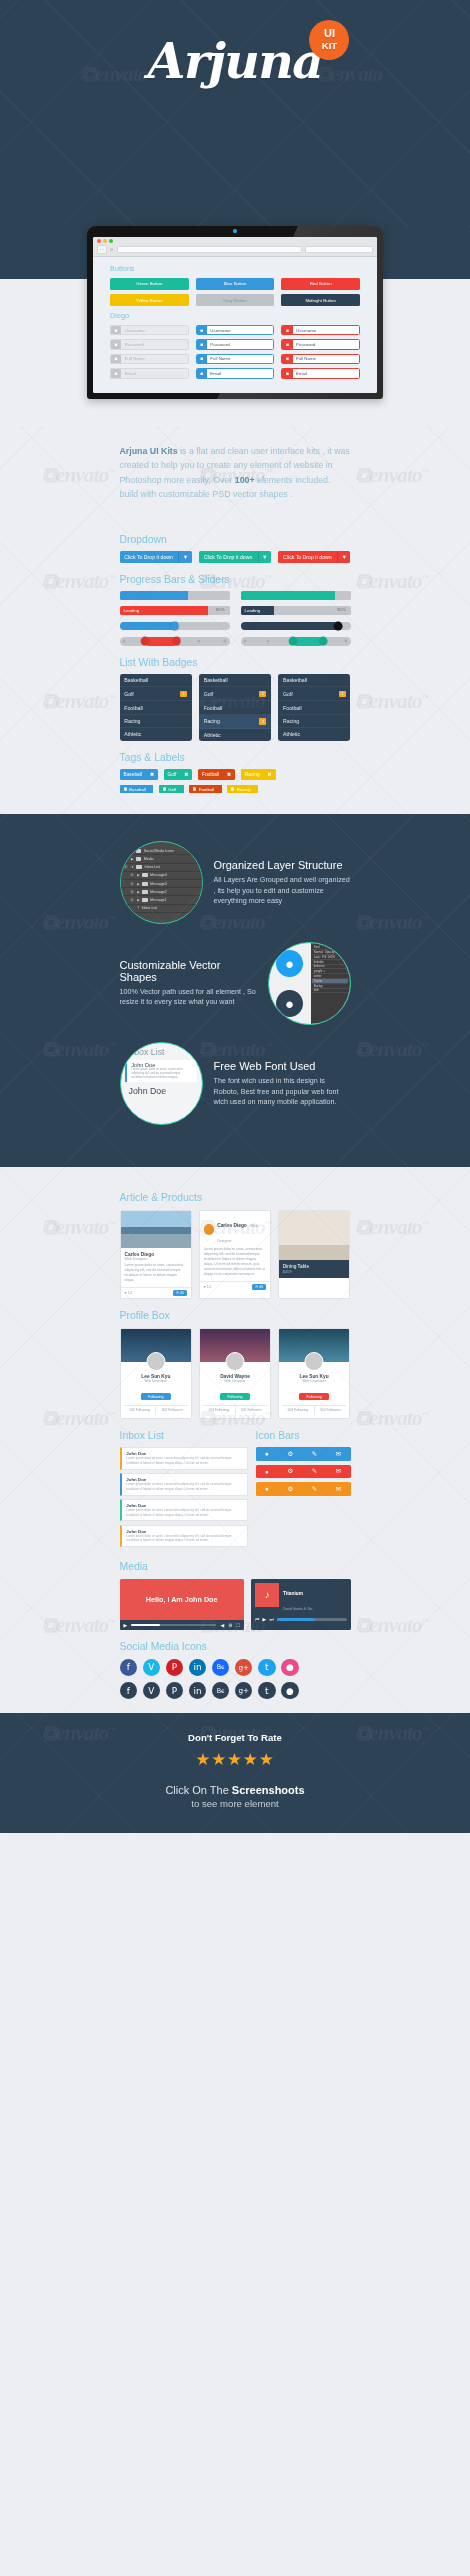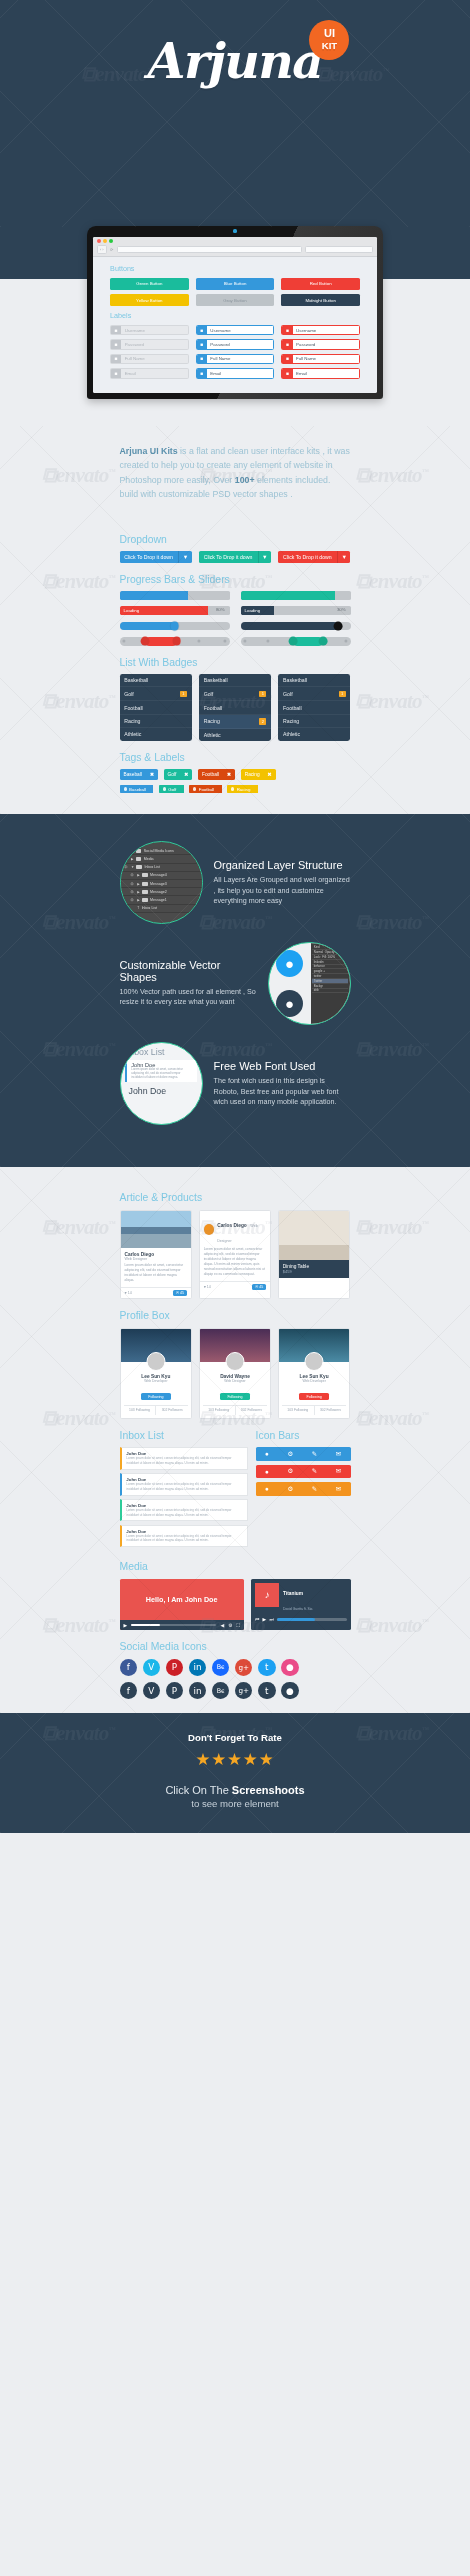--- a/index.html
+++ b/index.html
@@ -291,21 +291,21 @@
             <div class="btnrow">
               <span class="minibtn" style="background:#1abc9c">Green Button</span>
               <span class="minibtn" style="background:#3498db">Blue Button</span>
               <span class="minibtn" style="background:#ef3e36">Red Button</span>
             </div>
             <div class="btnrow">
               <span class="minibtn" style="background:#f3c200">Yellow Button</span>
               <span class="minibtn" style="background:#bdc3c7;color:#8d979f">Gray Button</span>
               <span class="minibtn" style="background:#2d4255">Midnight Button</span>
             </div>
-            <h4 class="sh">Labels</h4>
+            <h4 class="sh">Diego</h4>
             <div class="inprow">
               <span class="inp gray">
                 <span class="ic">■</span>
                 <span class="tx">Username</span>
               </span>
               <span class="inp blue">
                 <span class="ic">■</span>
                 <span class="tx">Username</span>
               </span>
               <span class="inp red">

